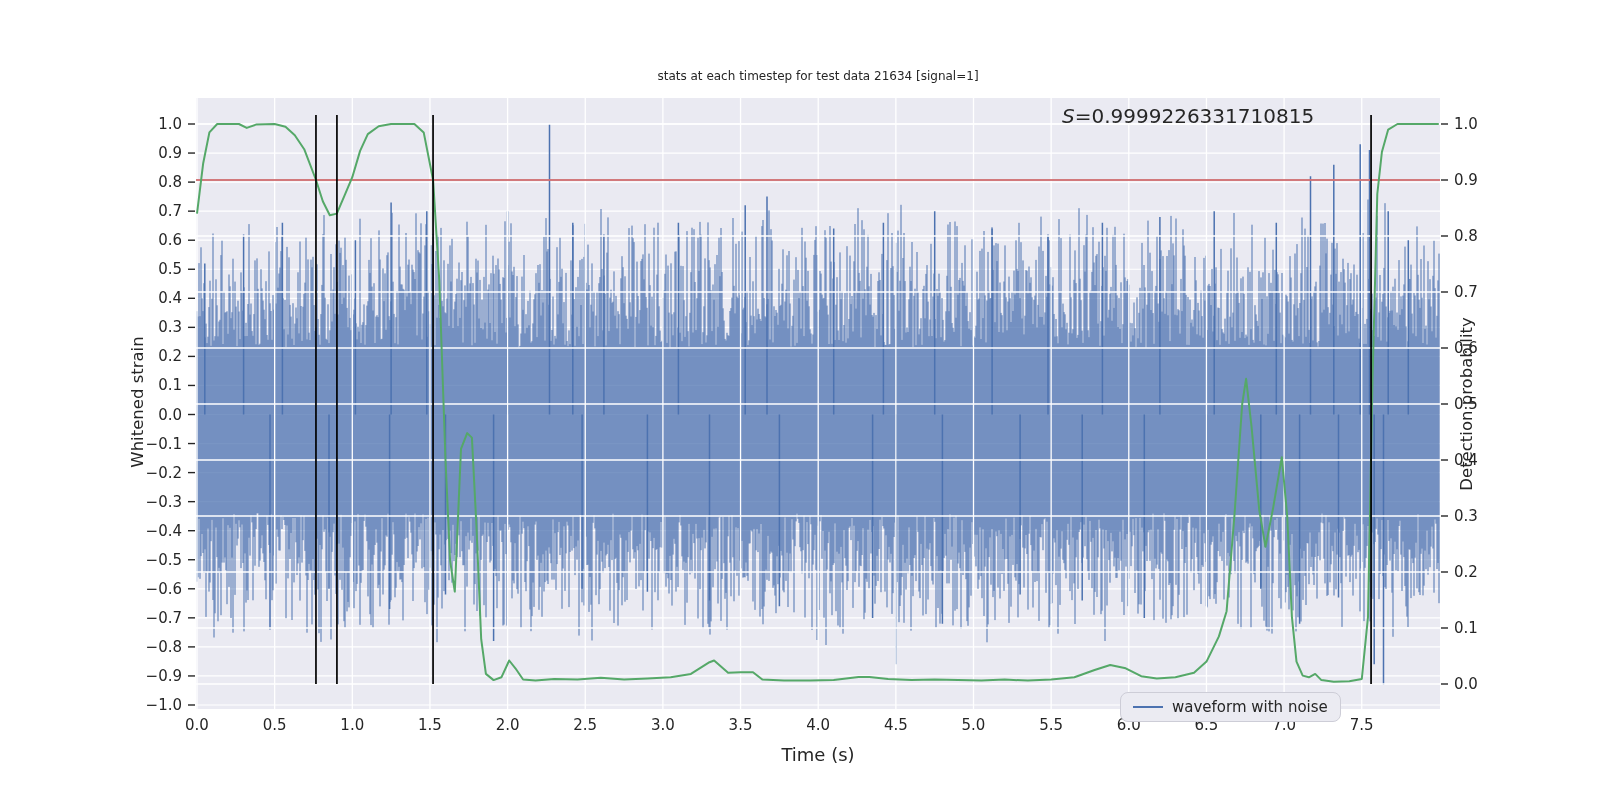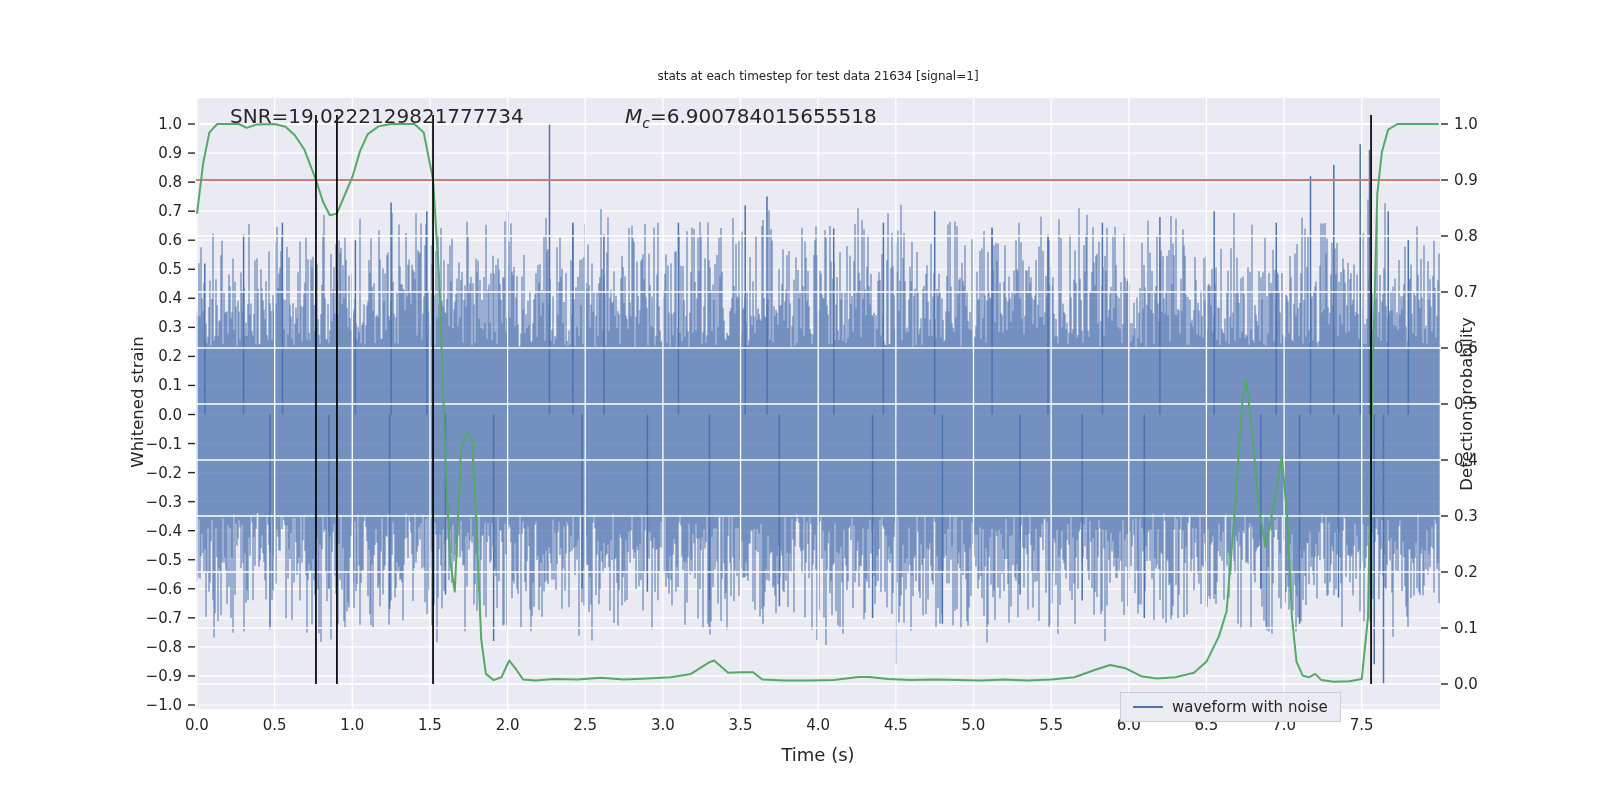--- a/index.html
+++ b/index.html
@@ -11,21 +11,21 @@
   .ann-snr{left:230px;}
   .ann-mc{left:625px;}
   .ann-s{left:1062px;}
   .it{font-style:italic;}
   .ann sub{font-size:70%;font-style:italic;}
   .ylab{position:absolute;font-size:16.5px;white-space:nowrap;}
   .ylab-left{left:137px;top:402px;transform:translate(-50%,-50%) rotate(-90deg);}
   .ylab-right{left:1466px;top:404px;transform:translate(-50%,-50%) rotate(-90deg);}
   .xlab{position:absolute;left:196px;top:744px;width:1244px;text-align:center;font-size:18px;}
   .legend{position:absolute;left:1120px;top:692px;height:30px;background:#ebebf2;border:1px solid #cdcdd7;
-          border-radius:0;display:flex;align-items:center;box-sizing:border-box;padding:0 12px;gap:9px;}
+          border-radius:8px;display:flex;align-items:center;box-sizing:border-box;padding:0 12px;gap:9px;}
   .legend-swatch{display:inline-block;width:30px;height:0;border-top:2.5px solid #4c72b0;}
   .legend-text{font-size:15px;}
 </style>
 </head>
 <body>
 
 <div class="fig">
   <svg class="chart" id="chart" width="1600" height="800">
       <rect x="196" y="98" width="1244" height="611" fill="#eaeaf2"></rect>
       <line x1="196" y1="124" x2="1440" y2="124" stroke="#ffffff" stroke-width="1.2"></line>
@@ -161,24 +161,21 @@
       <text x="973.5" y="730" text-anchor="middle" fill="#262626" font-size="15" font-family="&quot;DejaVu Sans&quot;,&quot;Liberation Sans&quot;,sans-serif">5.0</text>
       <text x="1051.15" y="730" text-anchor="middle" fill="#262626" font-size="15" font-family="&quot;DejaVu Sans&quot;,&quot;Liberation Sans&quot;,sans-serif">5.5</text>
       <text x="1128.8000000000002" y="730" text-anchor="middle" fill="#262626" font-size="15" font-family="&quot;DejaVu Sans&quot;,&quot;Liberation Sans&quot;,sans-serif">6.0</text>
       <text x="1206.45" y="730" text-anchor="middle" fill="#262626" font-size="15" font-family="&quot;DejaVu Sans&quot;,&quot;Liberation Sans&quot;,sans-serif">6.5</text>
       <text x="1284.1000000000001" y="730" text-anchor="middle" fill="#262626" font-size="15" font-family="&quot;DejaVu Sans&quot;,&quot;Liberation Sans&quot;,sans-serif">7.0</text>
       <text x="1361.75" y="730" text-anchor="middle" fill="#262626" font-size="15" font-family="&quot;DejaVu Sans&quot;,&quot;Liberation Sans&quot;,sans-serif">7.5</text>
     </svg>
 
   <div class="title">stats at each timestep for test data 21634 [signal=1]</div>
 
-  <div class="ann ann-snr">
-    <span>SNR=19.0222129821777734</span>
-  </div>
-  <div class="ann ann-mc"><span class="it">M</span><sub>c</sub><span>=6.900784015655518</span></div>
+  <div class="ann ann-s"><span class="it">S</span><span>=0.9999226331710815</span></div>
 
   <div class="ylab ylab-left">Whitened strain</div>
   <div class="ylab ylab-right">Detection probability</div>
   <div class="xlab">Time (s)</div>
 
   <div class="legend">
     <span class="legend-swatch" id="legend-swatch" style="border-top-color: rgb(76, 114, 176);"></span>
     <span class="legend-text">waveform with noise</span>
   </div>
 </div>

